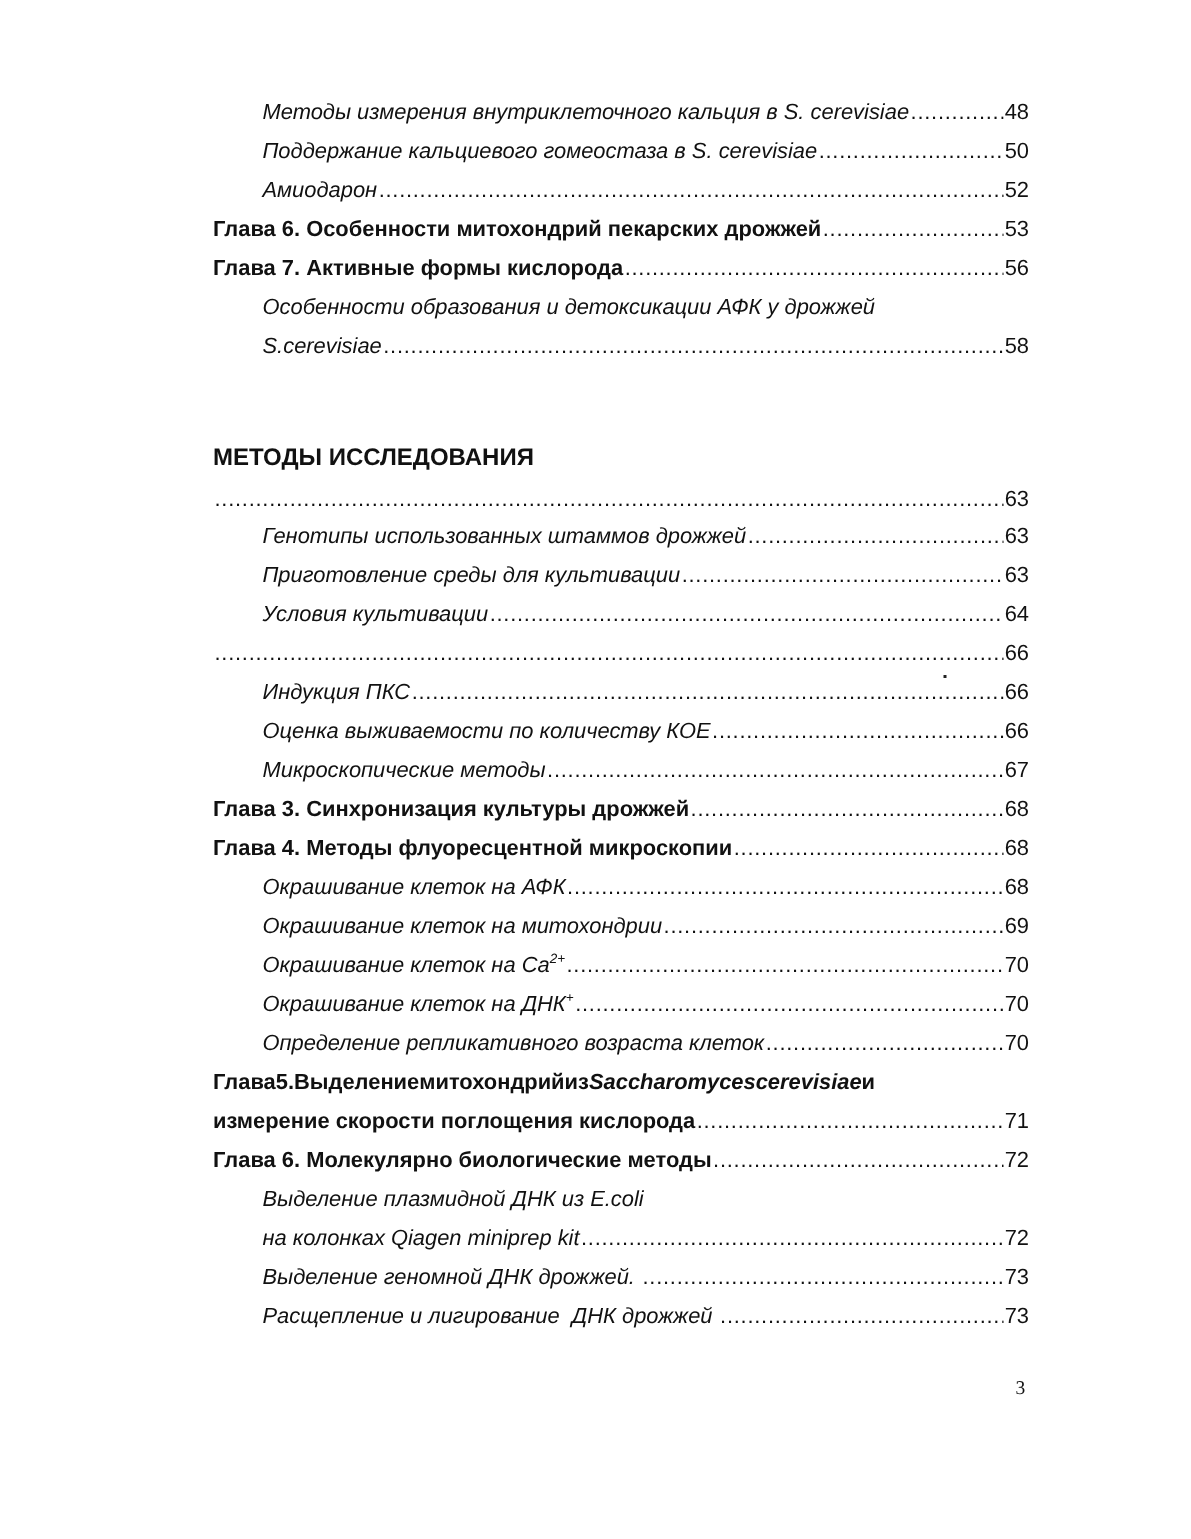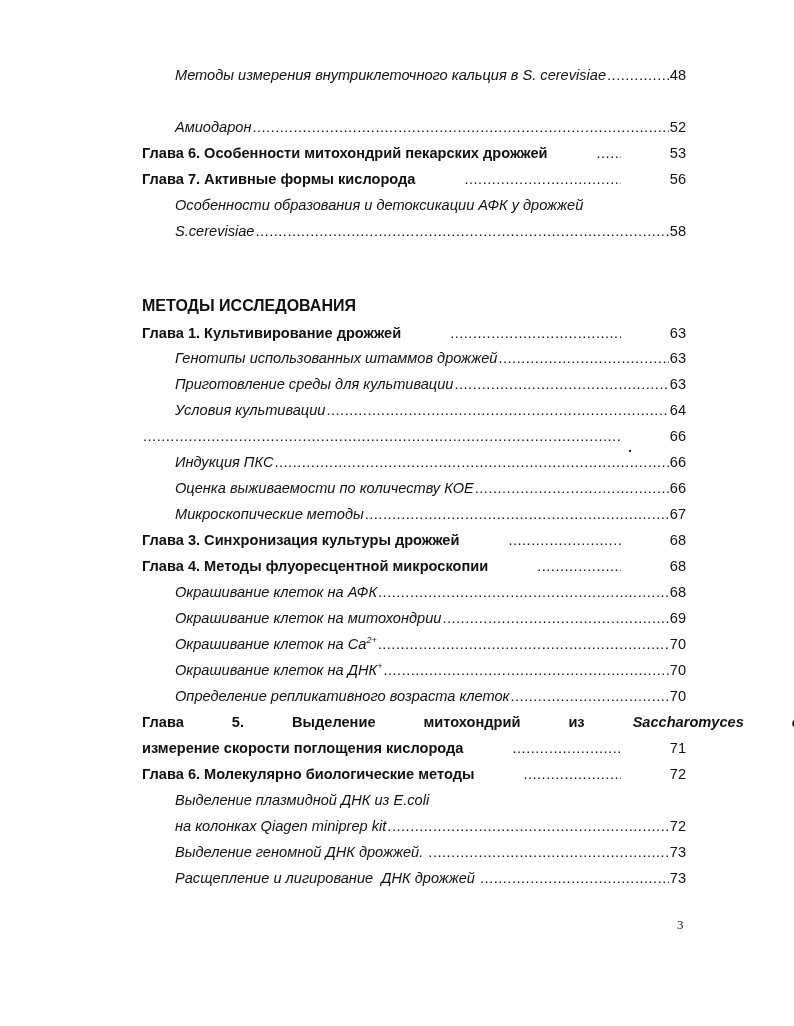--- a/index.html
+++ b/index.html
@@ -1,21 +1,21 @@
 <!DOCTYPE html>
 <html><head>
 <meta charset="utf-8">
 <style>
   html, body { margin: 0; padding: 0; background: #ffffff; }
   body { width: 794px; height: 1026px; position: relative; overflow: hidden;
          font-family: "Liberation Sans", "DejaVu Sans", sans-serif; color: #111; }
   .page { position: absolute; left: 0; top: 0; width: 794px; height: 1026px; }
   .row { position: absolute; height: 22px; line-height: 22px; font-size: 14.6px;
          display: flex; align-items: baseline; white-space: nowrap; }
-  .row.bold { left: 142px; width: 544px; font-weight: bold; gap: 48px; }
+  .row.bold { left: 142px; width: 544px; font-weight: bold; }
   .row.ital { left: 175px; width: 511px; font-style: italic; }
   .row .title { flex: 0 0 auto; }
   .row .title sup { font-size: 9px; line-height: 0; }
   .row .leader { flex: 1 1 auto; overflow: hidden; font-style: normal; font-weight: normal;
                  letter-spacing: 0.5px; margin: 0 1px; }
   .row .leader::after { content: "............................................................................................................................................................................................................................................"; }
   .row .page-num { flex: 0 0 auto; font-style: normal; font-weight: normal; }
   .row.nolead .leader::after { content: ""; }
   .row.justify { }
   .row.justify .w { flex: 0 0 auto; }
@@ -26,20 +26,25 @@
 </style>
 </head>
 <body>
 
 <div class="page">
 
   <div class="row ital" style="top:64px">
     <span class="title">Методы измерения внутриклеточного кальция в S. cerevisiae</span>
     <span class="leader"></span>
     <span class="page-num">48</span>
+  </div>
+  <div class="row ital" style="top:90px">
+    <span class="title">Поддержание кальциевого гомеостаза в S. cerevisiae</span>
+    <span class="leader"></span>
+    <span class="page-num">50</span>
   </div>
   <div class="row ital" style="top:116px">
     <span class="title">Амиодарон</span>
     <span class="leader"></span>
     <span class="page-num">52</span>
   </div>
   <div class="row bold" style="top:142px">
     <span class="title">Глава 6. Особенности митохондрий пекарских дрожжей</span>
     <span class="leader"></span>
     <span class="page-num">53</span>
@@ -55,21 +60,20 @@
   </div>
   <div class="row ital" style="top:220px">
     <span class="title">S.cerevisiae</span>
     <span class="leader"></span>
     <span class="page-num">58</span>
   </div>
 
   <div class="section-heading">МЕТОДЫ ИССЛЕДОВАНИЯ</div>
 
   <div class="row bold" style="top:322px">
-    <span class="title">Глава 1. Культивирование дрожжей</span>
     <span class="leader"></span>
     <span class="page-num">63</span>
   </div>
   <div class="row ital" style="top:347px">
     <span class="title">Генотипы использованных штаммов дрожжей</span>
     <span class="leader"></span>
     <span class="page-num">63</span>
   </div>
   <div class="row ital" style="top:373px">
     <span class="title">Приготовление среды для культивации</span>

